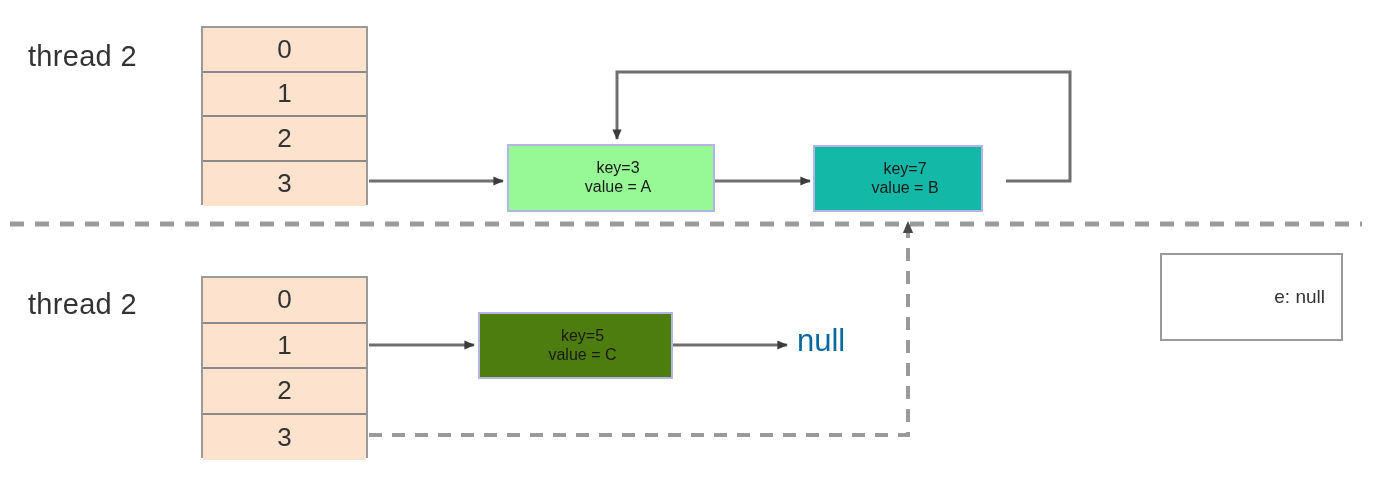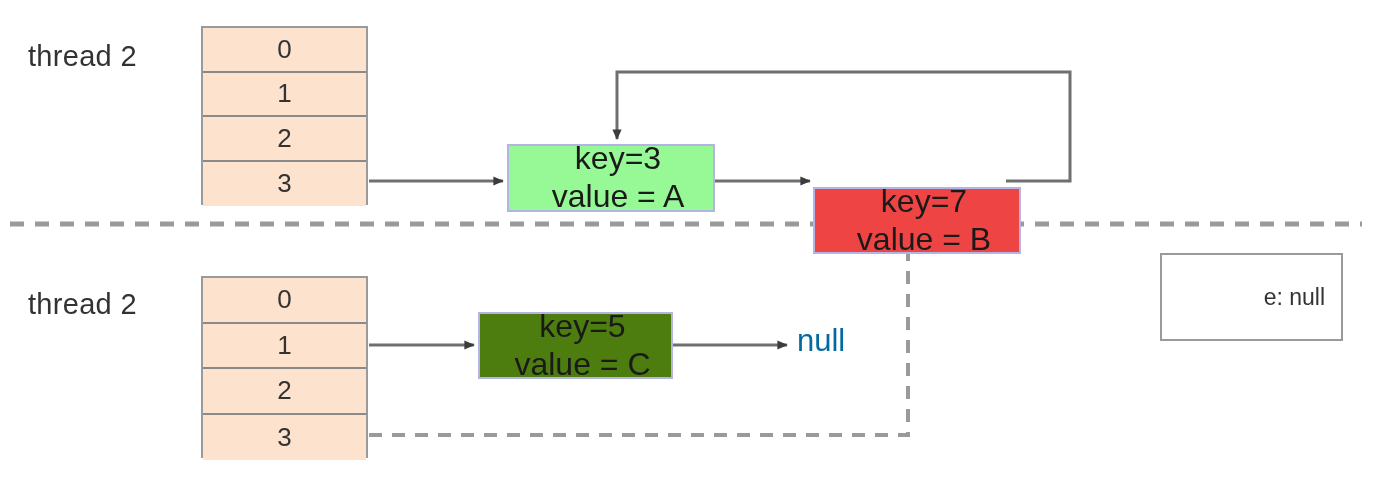--- a/index.html
+++ b/index.html
@@ -53,21 +53,21 @@
     border-bottom: none;
   }
   .node-box {
     position: absolute;
     box-sizing: border-box;
     border: 2px solid #b3b3e6;
     display: flex;
     flex-direction: column;
     align-items: center;
     justify-content: center;
-    font-size: 32px;
+    font-size: 16px;
     color: #1a1a1a;
     line-height: 1.18;
     padding-left: 14px;
   }
   .node-line {
     white-space: nowrap;
   }
   .plain-text {
     position: absolute;
     font-size: 31px;
@@ -76,21 +76,21 @@
   }
   .legend-box {
     position: absolute;
     box-sizing: border-box;
     border: 2px solid #9a9a9a;
     background: #ffffff;
     display: flex;
     flex-direction: column;
     align-items: flex-end;
     justify-content: center;
-    font-size: 23px;
+    font-size: 19px;
     color: #333333;
     line-height: 1.32;
     padding-right: 16px;
   }
   .legend-line {
     white-space: nowrap;
   }
 </style>
 </head>
 <body>
@@ -129,21 +129,21 @@
     <div class="bucket-row">1</div>
     <div class="bucket-row">2</div>
     <div class="bucket-row">3</div>
   </div>
 
   <div class="node-box" style="left:507px; top:144px; width:208px; height:68px; background:#96f996;">
     <div class="node-line">key=3</div>
     <div class="node-line">value = A</div>
   </div>
 
-  <div class="node-box" style="left:813px; top:145px; width:208px; height:67px; background:#ef4444;margin-top:42px;">
+  <div class="node-box" style="left:813px; top:145px; width:170px; height:67px; background:#14b8a6;">
     <div class="node-line">key=7</div>
     <div class="node-line">value = B</div>
   </div>
 
   <div class="thread-label" style="left:28px; top:288px;">thread 2</div>
 
   <div class="bucket-table" style="left:201px; top:276px; width:167px; height:182px;">
     <div class="bucket-row" style="height:45.5px;">0</div>
     <div class="bucket-row" style="height:45.5px;">1</div>
     <div class="bucket-row" style="height:45.5px;">2</div>

